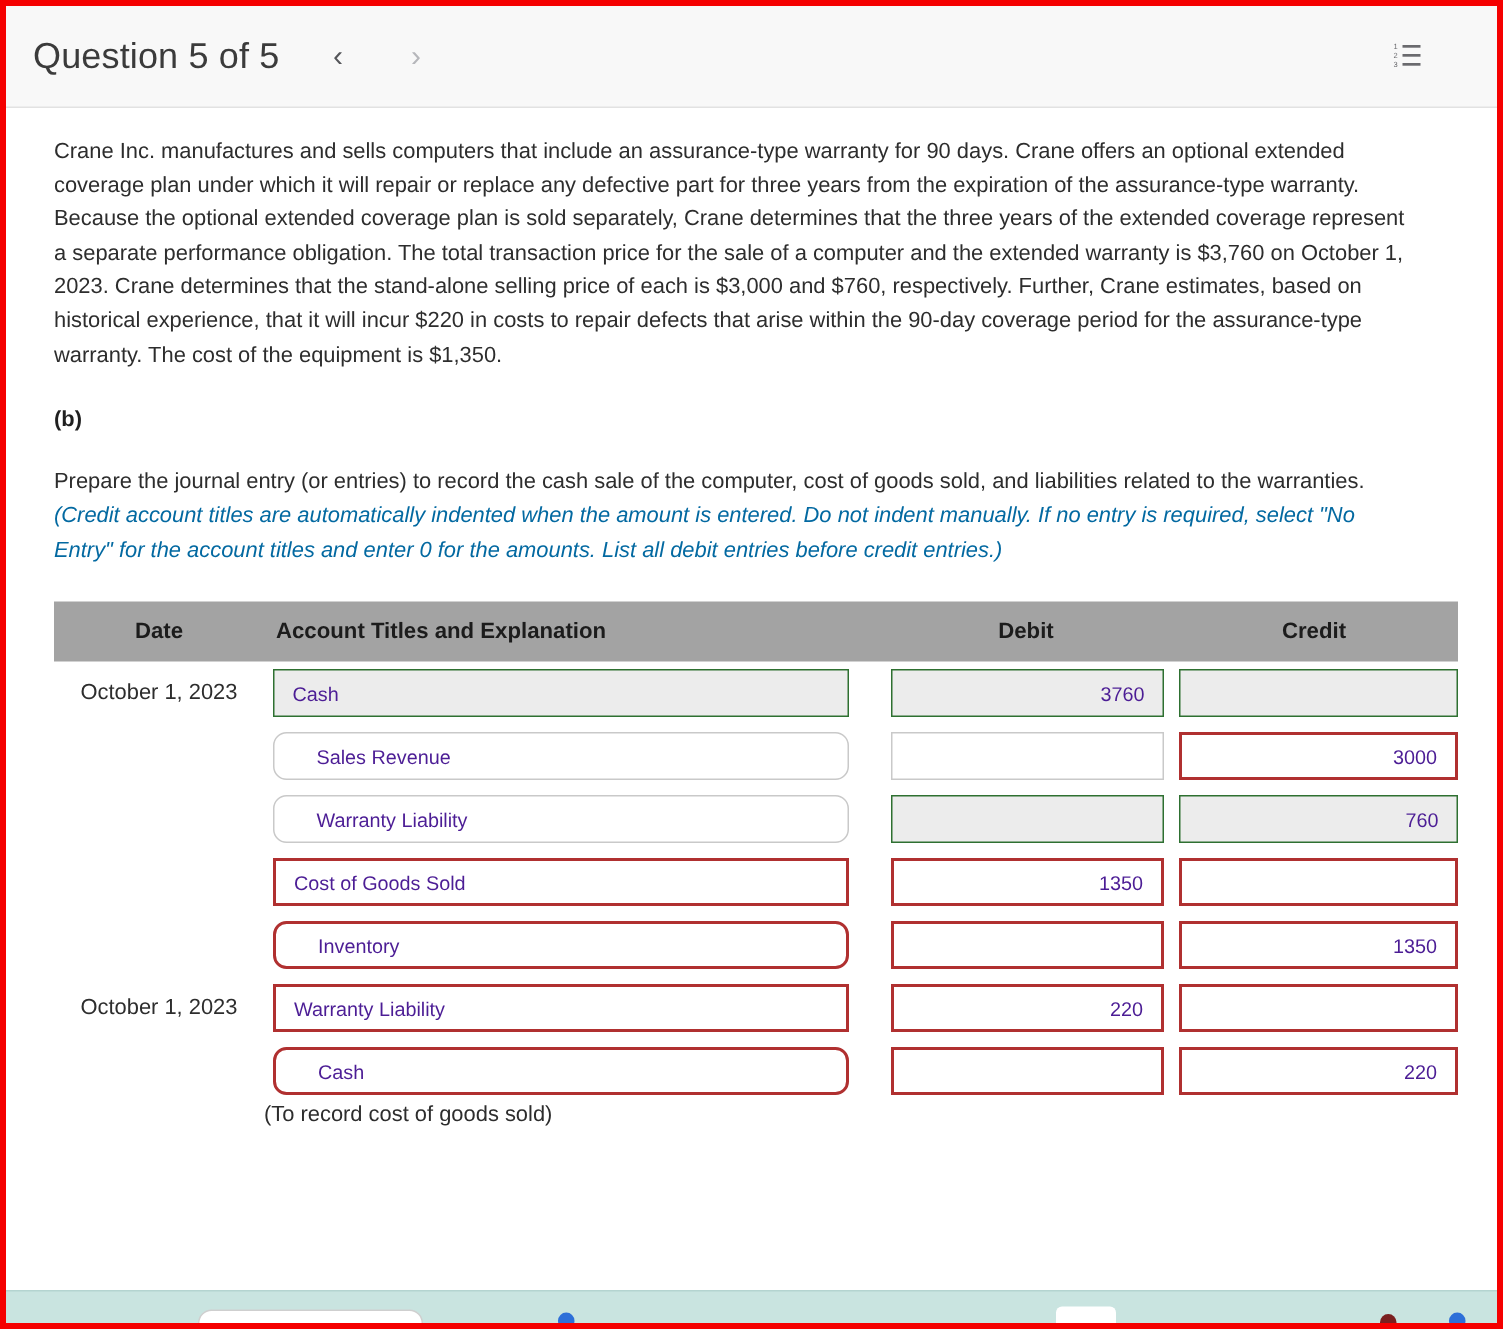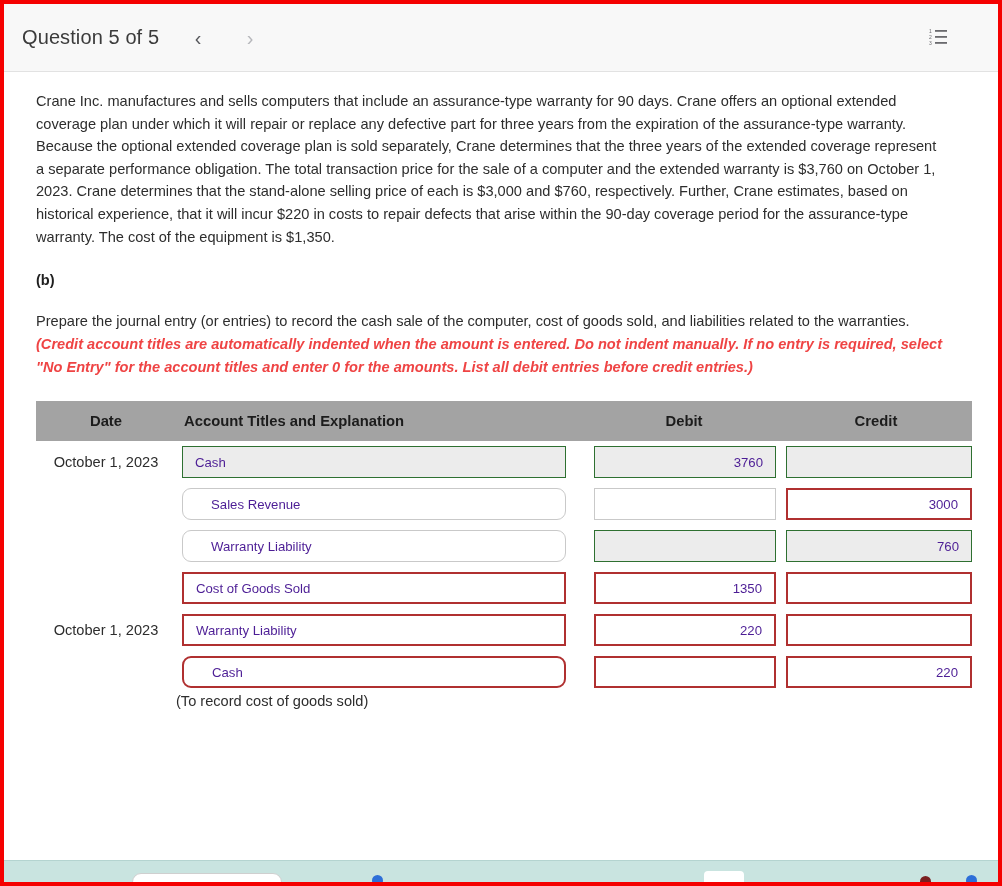--- a/index.html
+++ b/index.html
@@ -25,21 +25,21 @@
   #header {
     position: relative;
     height: 68px;
     background: #f8f8f8;
     border-bottom: 1px solid #e2e2e2;
     display: flex;
     align-items: center;
     padding: 0 22px 0 18px;
   }
   #qtitle {
-    font-size: 20px;
+    font-size: 24px;
     color: #3b3b3b;
     letter-spacing: .1px;
     white-space: nowrap;
   }
   .navbtn {
     width: 34px; height: 34px;
     display: flex; align-items: center; justify-content: center;
     font-size: 20px;
     line-height: 1;
     background: none; border: none;
@@ -96,23 +96,23 @@
     color: #1f1f1f;
   }
 
   #requirement {
     margin: 22px 22px 0 32px;
     font-size: 14.6px;
     line-height: 23px;
     color: #2d2d2d;
   }
   #requirement .red {
-    color: #ef4444;
+    color: #0369a1;
     font-style: italic;
-    font-weight: bold;
+    font-weight: normal;
   }
 
   
   #jtable {
     margin: 22px 0 0 32px;
     width: 936px;
     border-collapse: collapse;
     table-layout: fixed;
   }
   #jtable thead th {
@@ -302,20 +302,32 @@
                 <div class="fld acct wrong">Cost of Goods Sold</div>
               </td>
               <td>
                 <div class="fld num wrong">1350</div>
               </td>
               <td>
                 <div class="fld num credit wrong"></div>
               </td>
             </tr>
             <tr>
+              <td class="date-cell"></td>
+              <td>
+                <div class="fld acct wrong indent">Inventory</div>
+              </td>
+              <td>
+                <div class="fld num wrong"></div>
+              </td>
+              <td>
+                <div class="fld num credit wrong">1350</div>
+              </td>
+            </tr>
+            <tr>
               <td class="date-cell">October 1, 2023</td>
               <td>
                 <div class="fld acct wrong">Warranty Liability</div>
               </td>
               <td>
                 <div class="fld num wrong">220</div>
               </td>
               <td>
                 <div class="fld num credit wrong"></div>
               </td>

